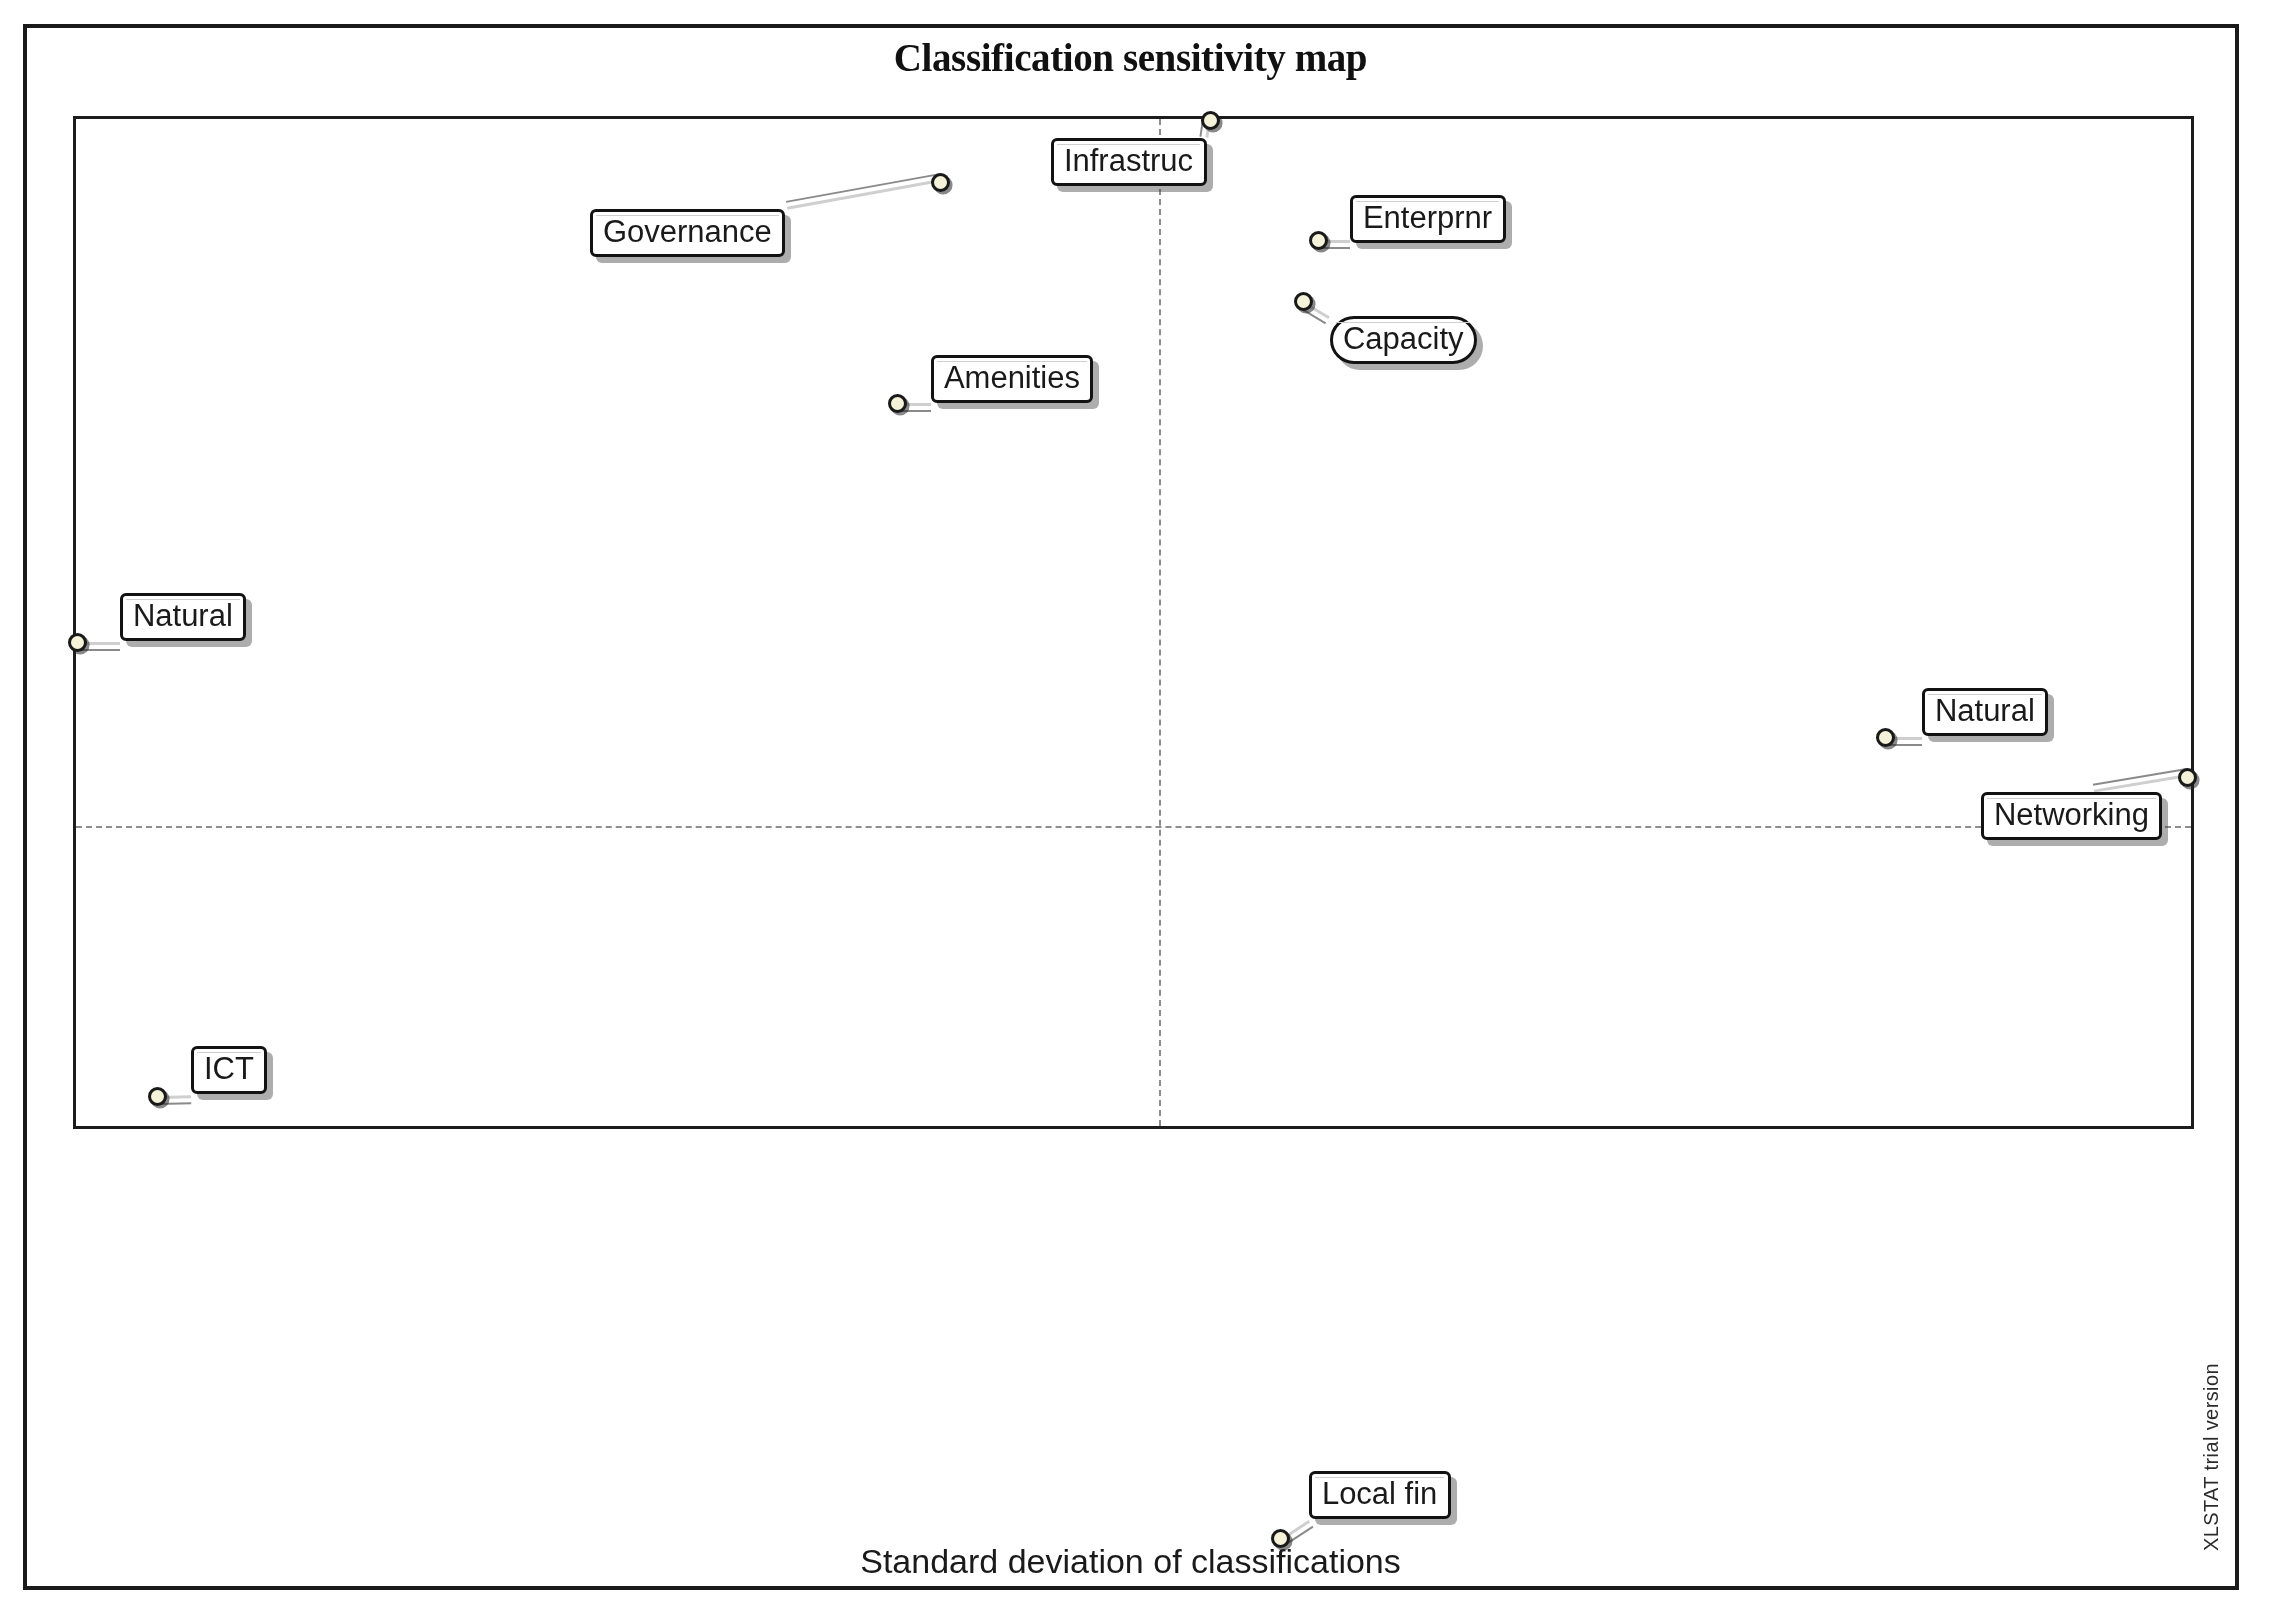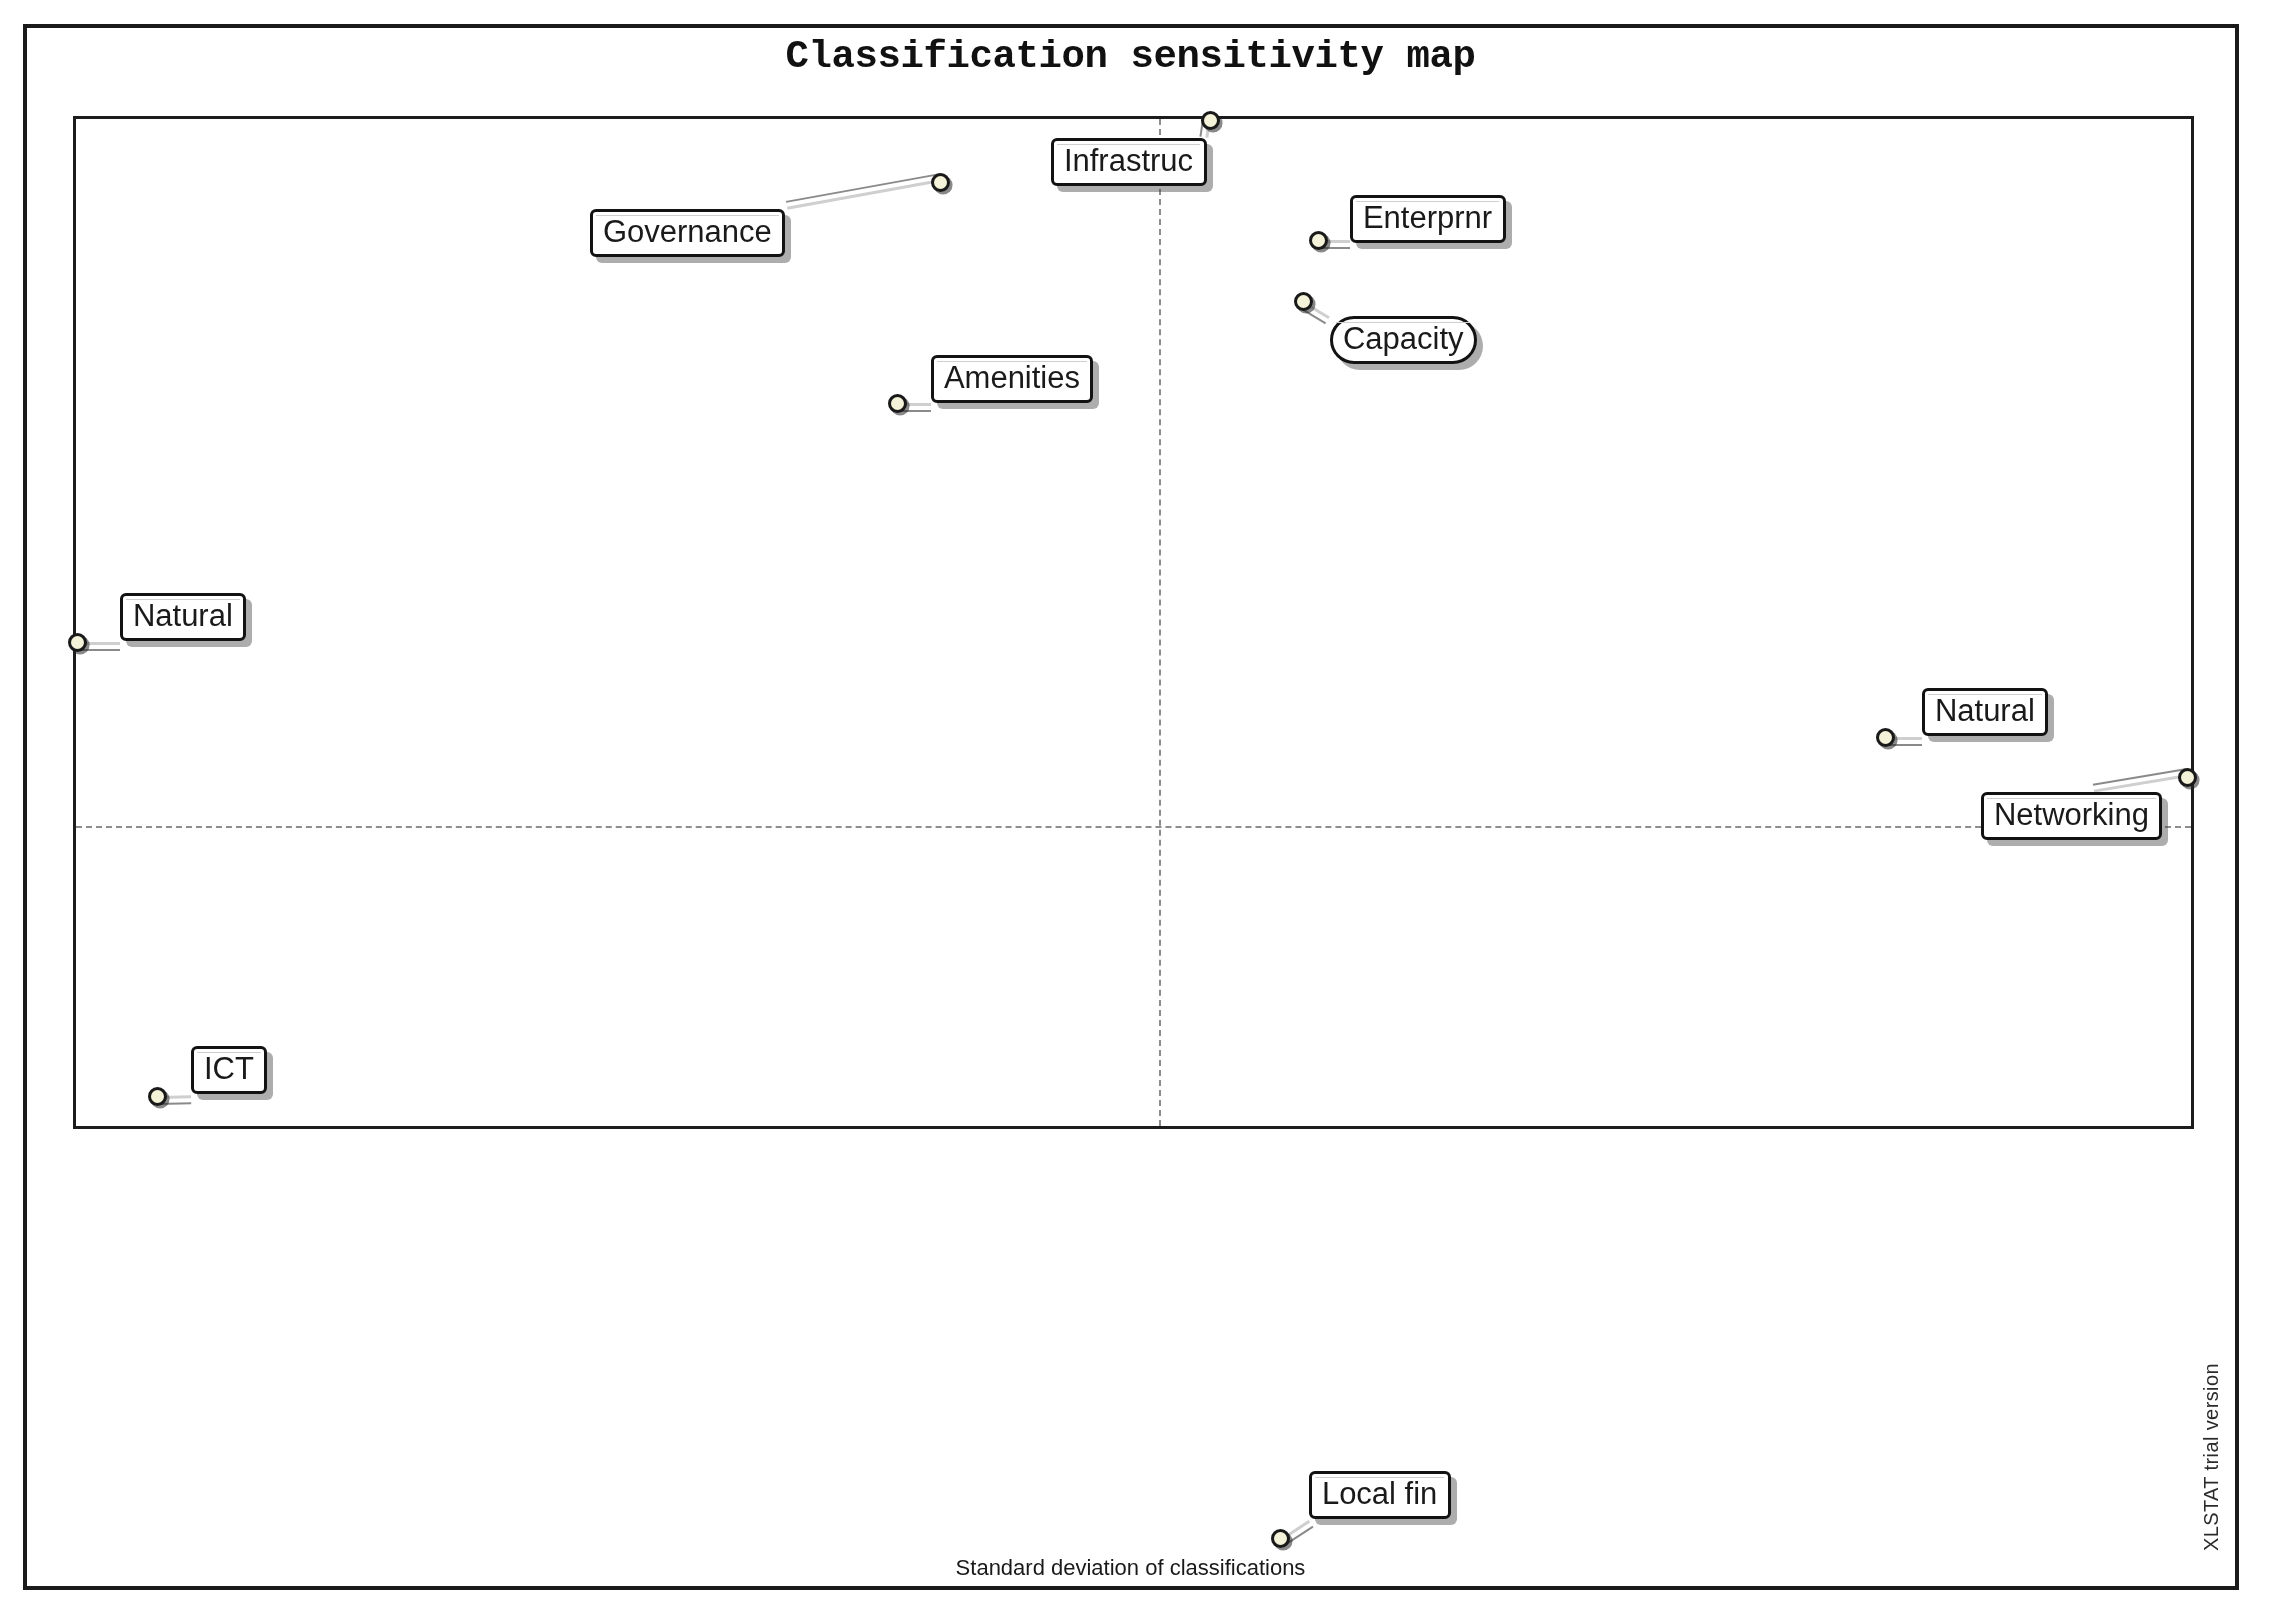--- a/index.html
+++ b/index.html
@@ -33,21 +33,21 @@
   #chart-title {
     position: absolute;
     left: 0;
     top: 7px;
     width: 100%;
     text-align: center;
     font-size: 39px;
     font-weight: bold;
     color: #111111;
     letter-spacing: -0.4px;
-    font-family: Liberation Mono, monospace;
+    font-family: Liberation Serif, serif;
     white-space: nowrap;
   }
 
   
   #plot-area {
     position: absolute;
     left: 46px;   
     top: 88px;   
     width: 2121px;
     height: 1013px;
@@ -83,21 +83,21 @@
     color: #1a1a1a;
     white-space: nowrap;
     font-family: "Liberation Sans", sans-serif;
   }
   #x-axis-title {
     position: absolute;
     left: 0;
     width: 100%;
     bottom: 5.2px;
     text-align: center;
-    font-size: 22px;
+    font-size: 34px;
     color: #1a1a1a;
     white-space: nowrap;
     font-family: "Liberation Sans", sans-serif;
   }
 
   
   #watermark {
     position: absolute;
     right: 12px;
     bottom: 35px;

